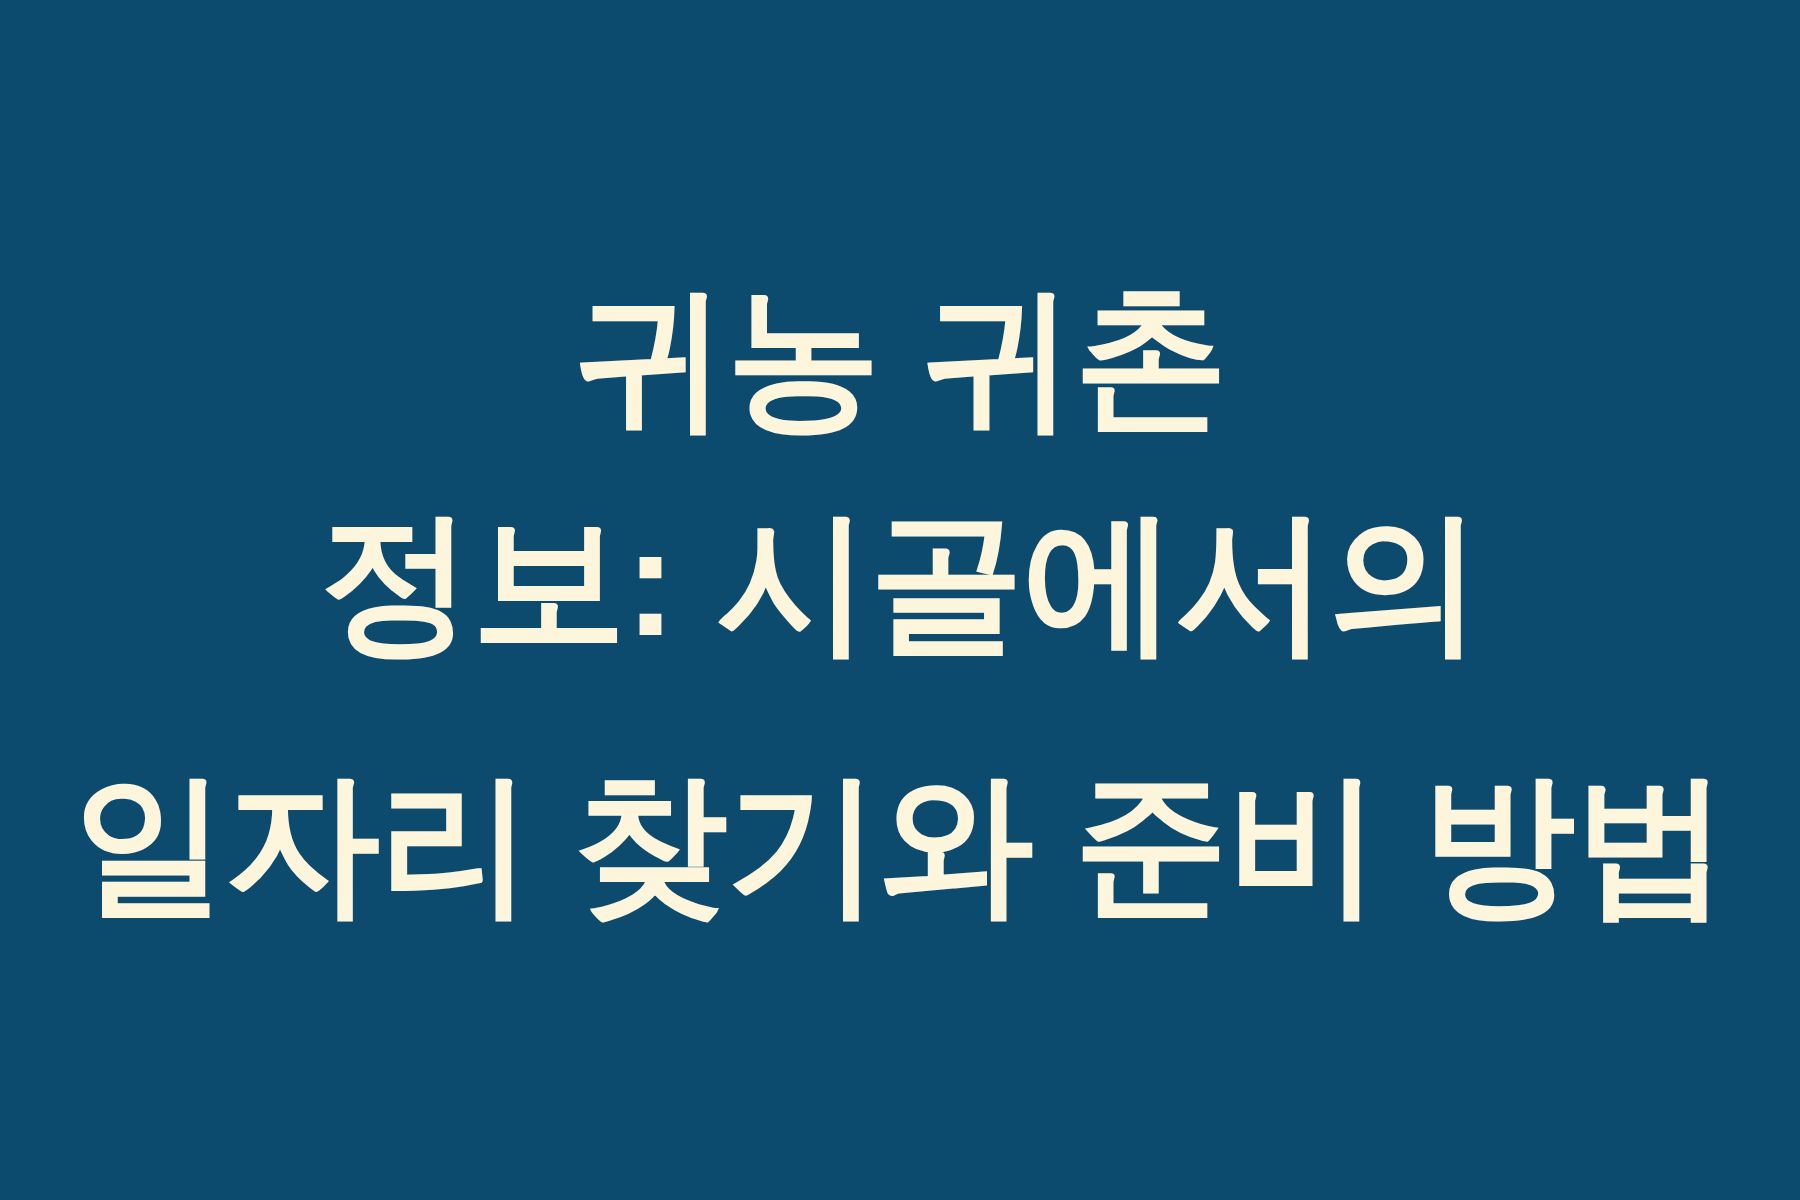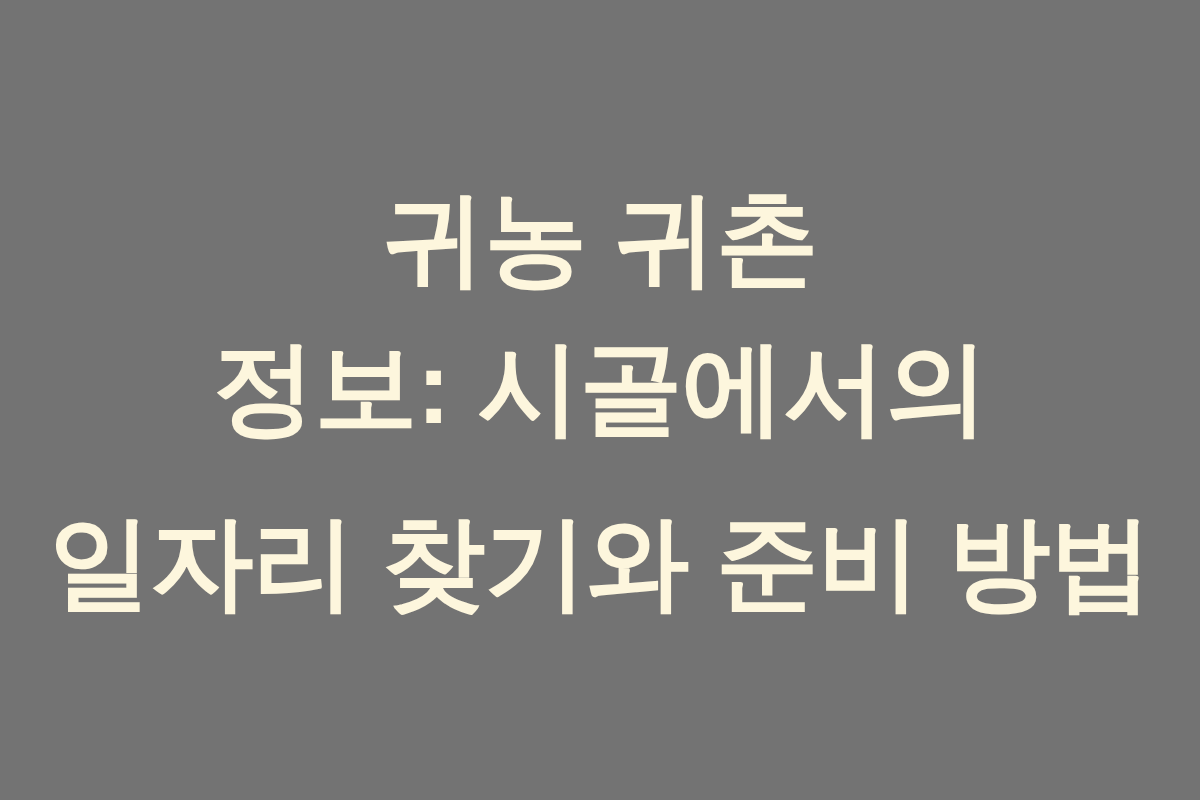--- a/index.html
+++ b/index.html
@@ -52,21 +52,21 @@
   }
 
   
   .title-line.line-1 { font-size: 104px; }
   .title-line.line-2 { font-size: 104px; margin-top: 22px; }
   .title-line.line-3 { font-size: 104px; margin-top: 48px; }
 </style>
 </head>
 <body>
 
-<div id="title-card" style="background: #737373;">
+<div id="title-card" style="background: #0c4a6e;">
 
   <div id="title-block">
 
     <span class="title-line line-1" style="color: rgb(253, 246, 221); font-size: 103px; line-height: 127px;">귀농 귀촌</span>
 
     <span class="title-line line-2" style="color: rgb(253, 246, 221); font-size: 103px; line-height: 127px;">정보: 시골에서의</span>
 
     <span class="title-line line-3" style="color: rgb(253, 246, 221); font-size: 103px; line-height: 127px;">일자리 찾기와 준비 방법</span>
 
   </div>

